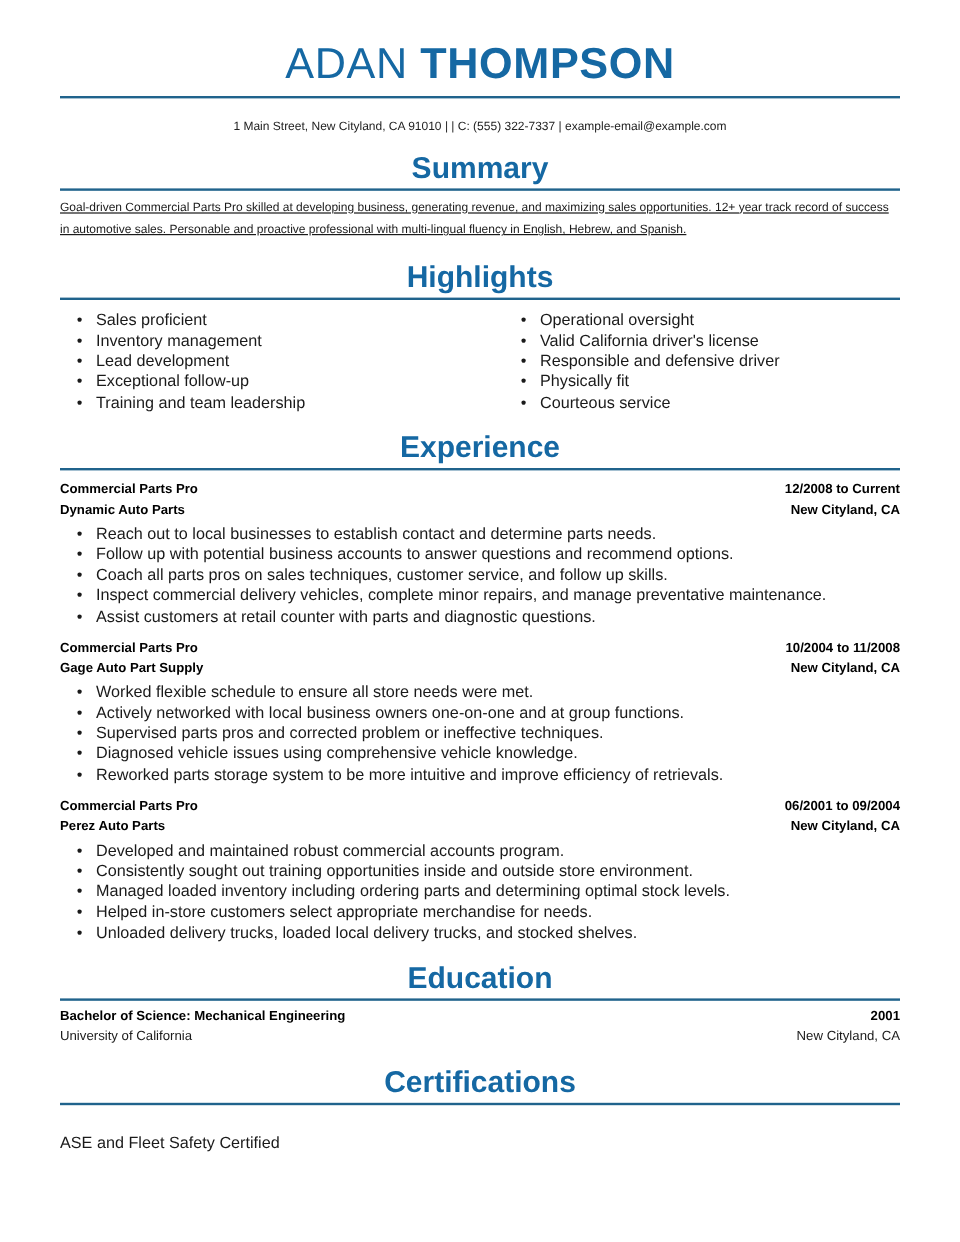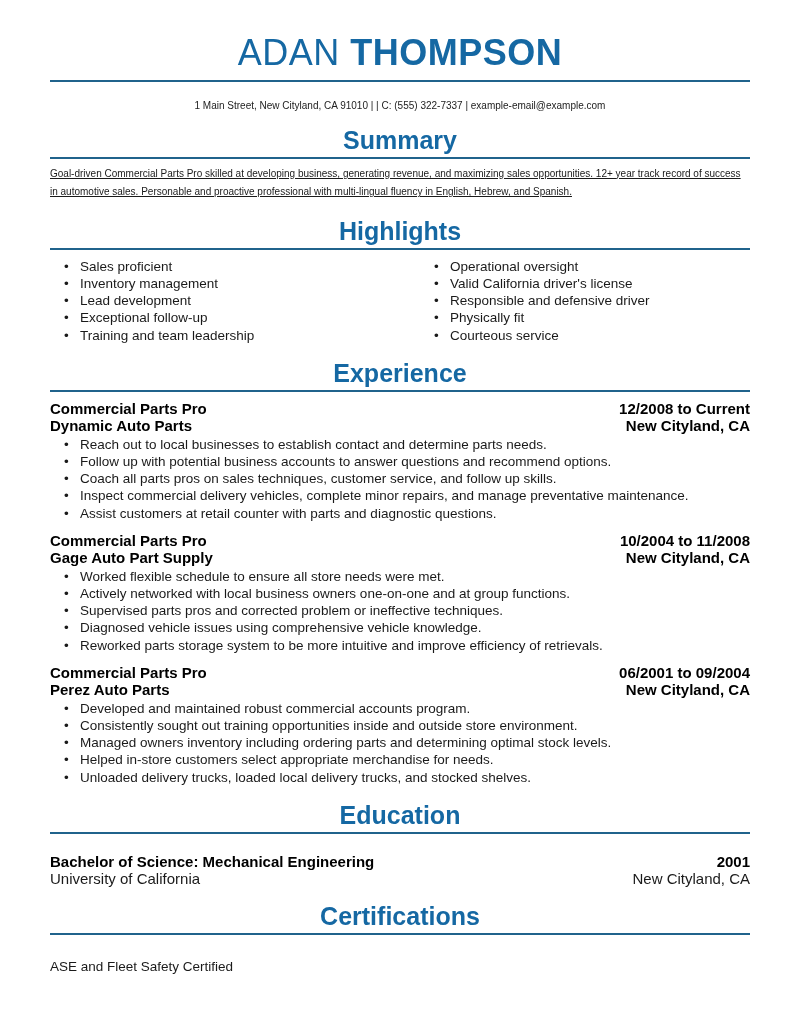--- a/index.html
+++ b/index.html
@@ -70,28 +70,28 @@
     position: absolute;
     left: 14px;
     font-size: 13.5px;
   }
 
   
   .job { margin-top: 8px; }
   .job-row, .edu-row {
     display: flex;
     justify-content: space-between;
-    font-size: 15px;
+    font-size: 11px;
     line-height: 17px;
   }
   .job-row .left, .job-row .right { font-weight: 700; color: #000000; }
   .job ul { list-style: none; margin-top: 2px; margin-bottom: 10px; }
 
   
-  .edu-block { margin-top: 19px; }
+  .edu-block { margin-top: 5px; }
   .edu-row .bold { font-weight: 700; color: #000000; }
 
   
   .cert-text {
     margin-top: 23px;
     font-size: 13.5px;
     line-height: 17px;
   }
 </style>
 </head>
@@ -176,21 +176,21 @@
       <span class="left">Commercial Parts Pro</span>
       <span class="right">06/2001 to 09/2004</span>
     </div>
     <div class="job-row">
       <span class="left">Perez Auto Parts</span>
       <span class="right">New Cityland, CA</span>
     </div>
     <ul>
       <li class="bullet-item">Developed and maintained robust commercial accounts program.</li>
       <li class="bullet-item">Consistently sought out training opportunities inside and outside store environment.</li>
-      <li class="bullet-item">Managed owners inventory including ordering parts and determining optimal stock levels.</li>
+      <li class="bullet-item">Managed loaded inventory including ordering parts and determining optimal stock levels.</li>
       <li class="bullet-item">Helped in-store customers select appropriate merchandise for needs.</li>
       <li class="bullet-item">Unloaded delivery trucks, loaded local delivery trucks, and stocked shelves.</li>
     </ul>
   </div>
 
   <div class="section-head">
     <h2>Education</h2>
   </div>
   <div class="edu-block">
     <div class="edu-row">

